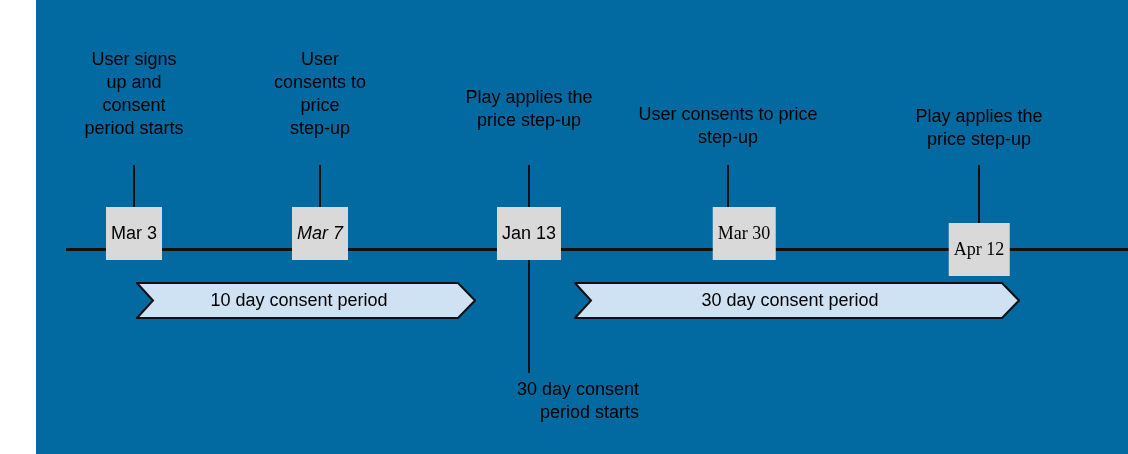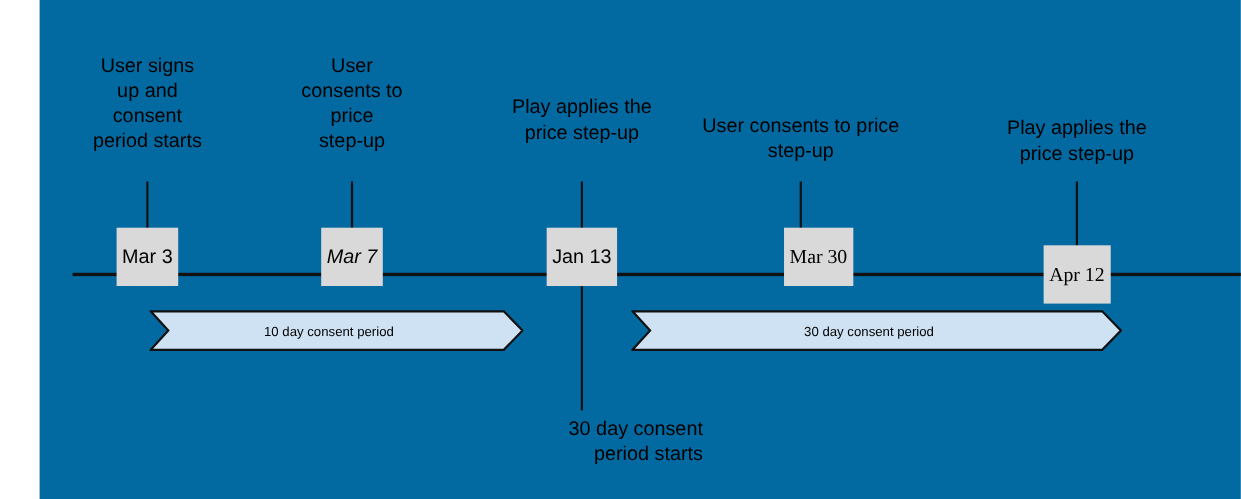--- a/index.html
+++ b/index.html
@@ -67,21 +67,21 @@
   }
   .banner-text {
     position: absolute;
     left: 0;
     right: 14px;
     top: 0;
     bottom: 0;
     display: flex;
     align-items: center;
     justify-content: center;
-    font-size: 12px;
+    font-size: 18px;
     color: #000000;
   }
   .footnote {
     position: absolute;
     width: 220px;
     text-align: right;
     font-size: 18px;
     line-height: 23px;
     white-space: pre-line;
     color: #000000;

